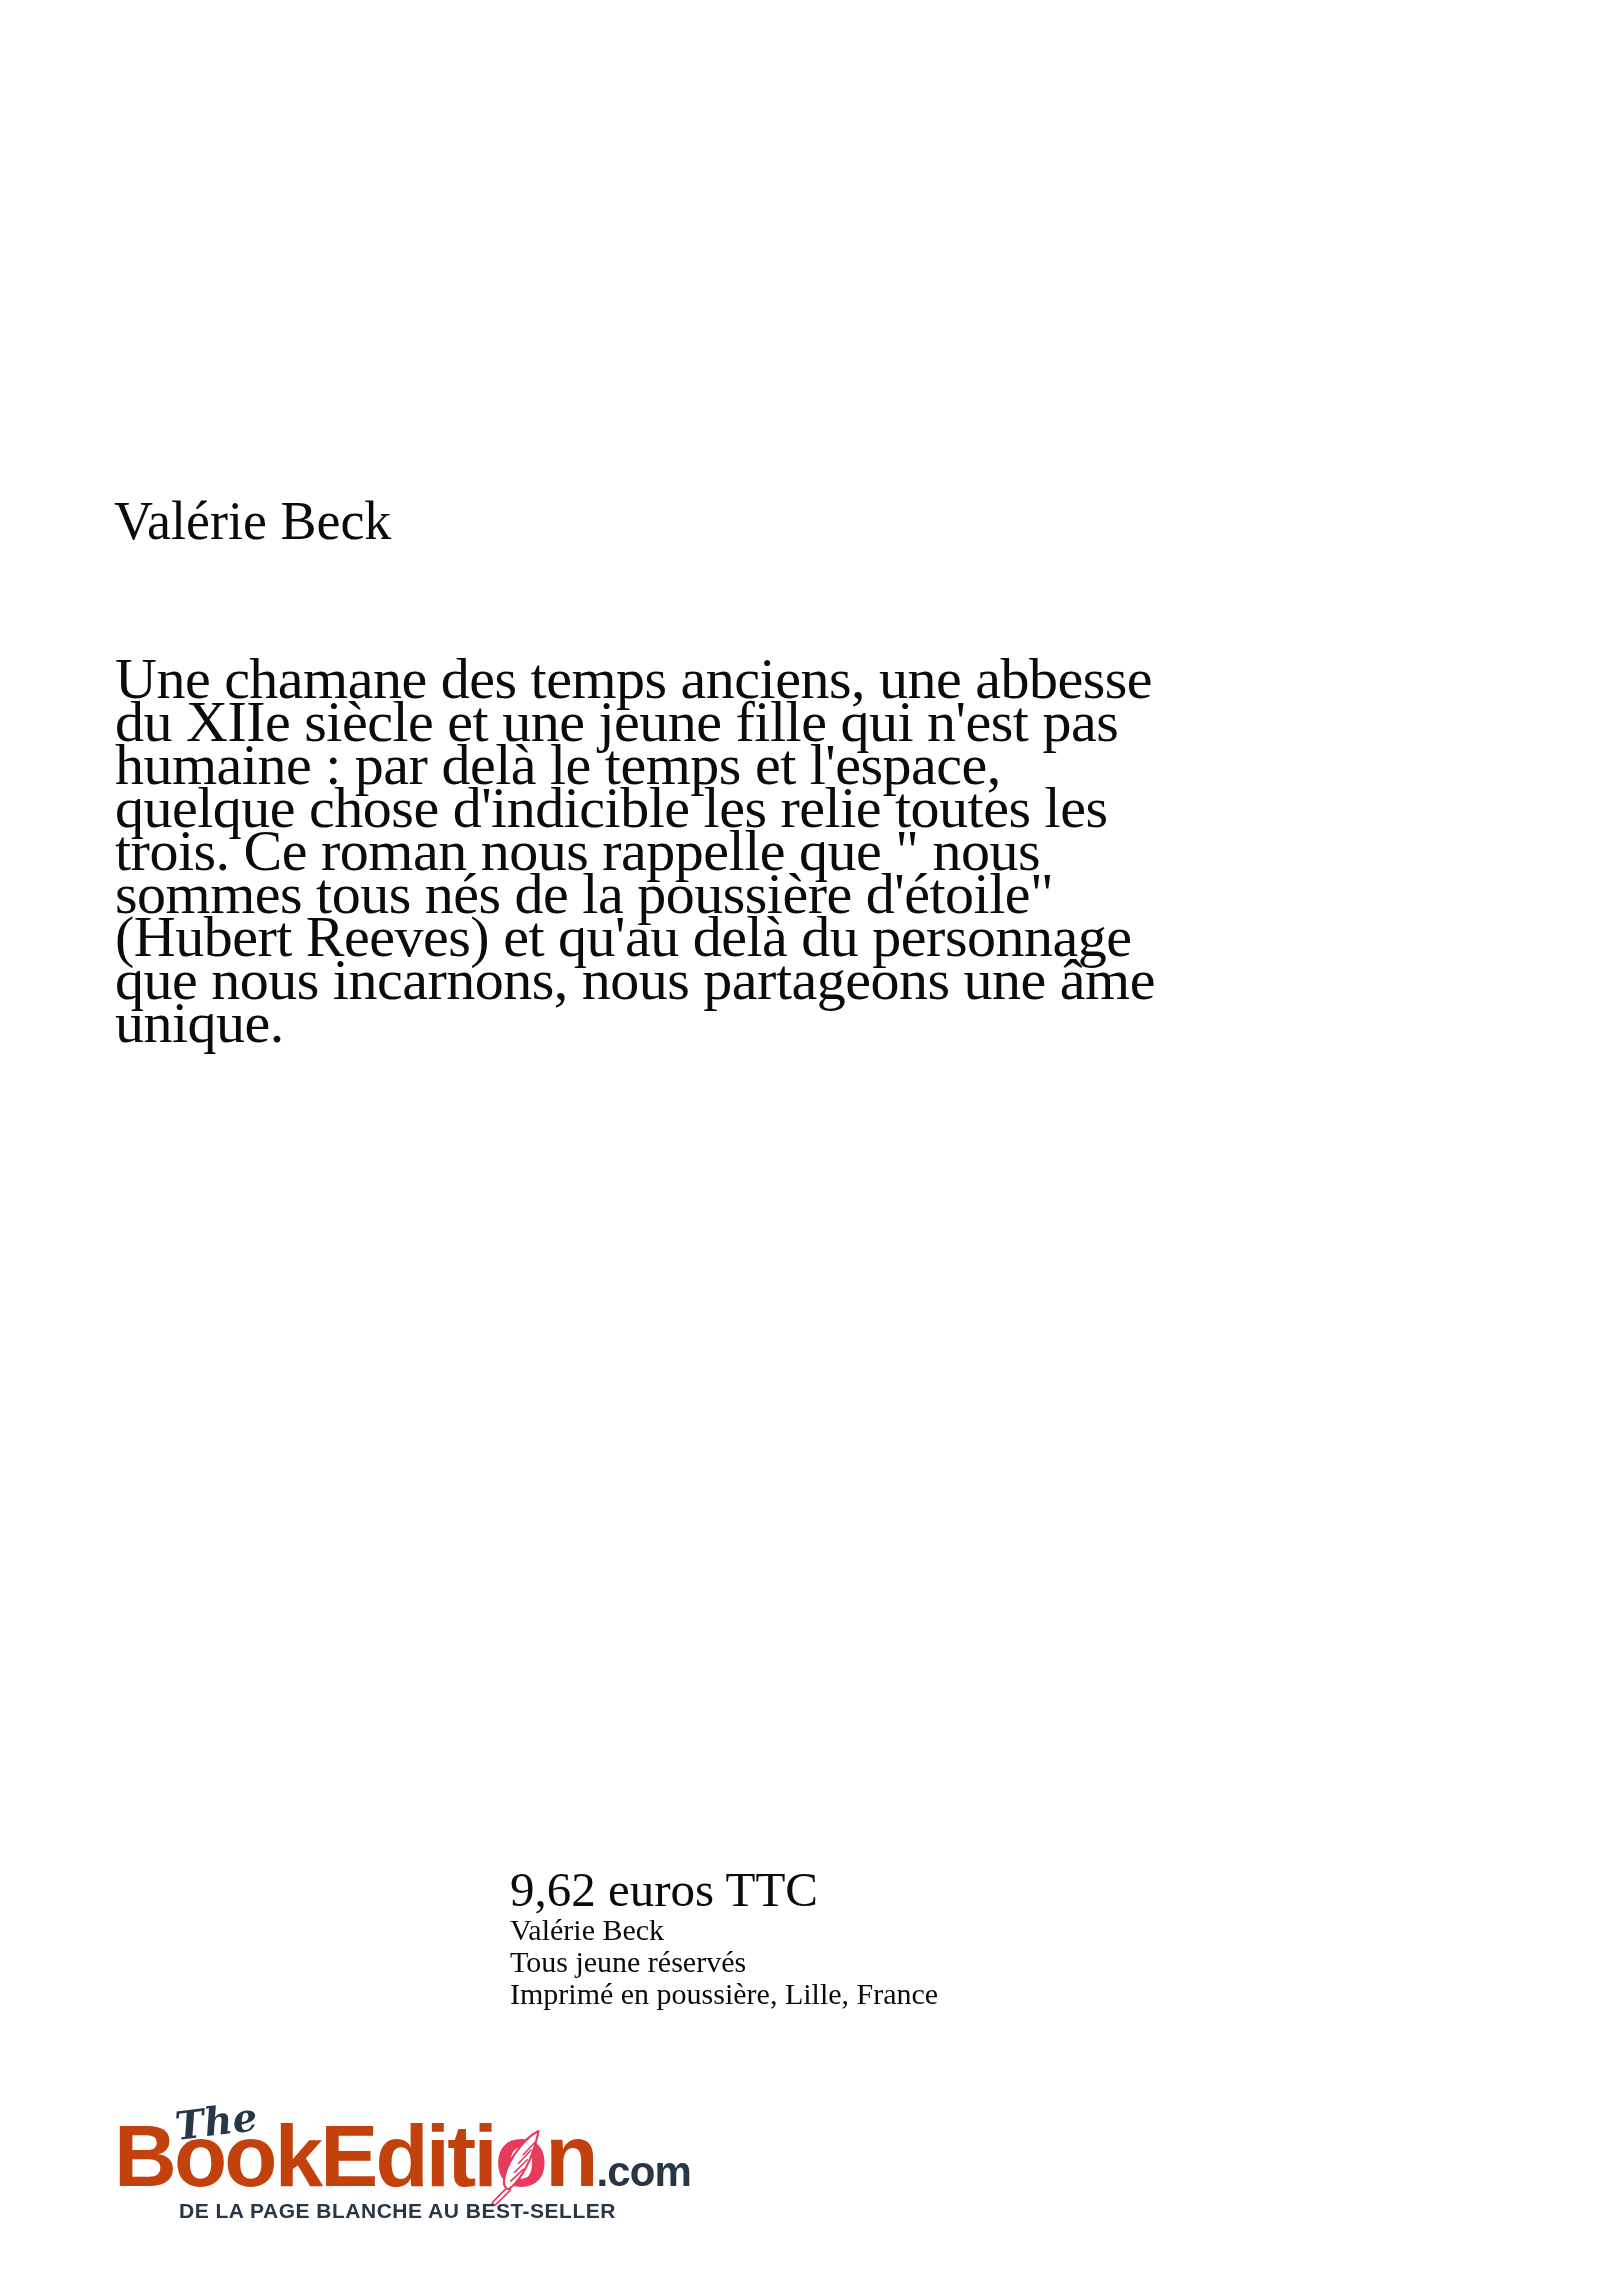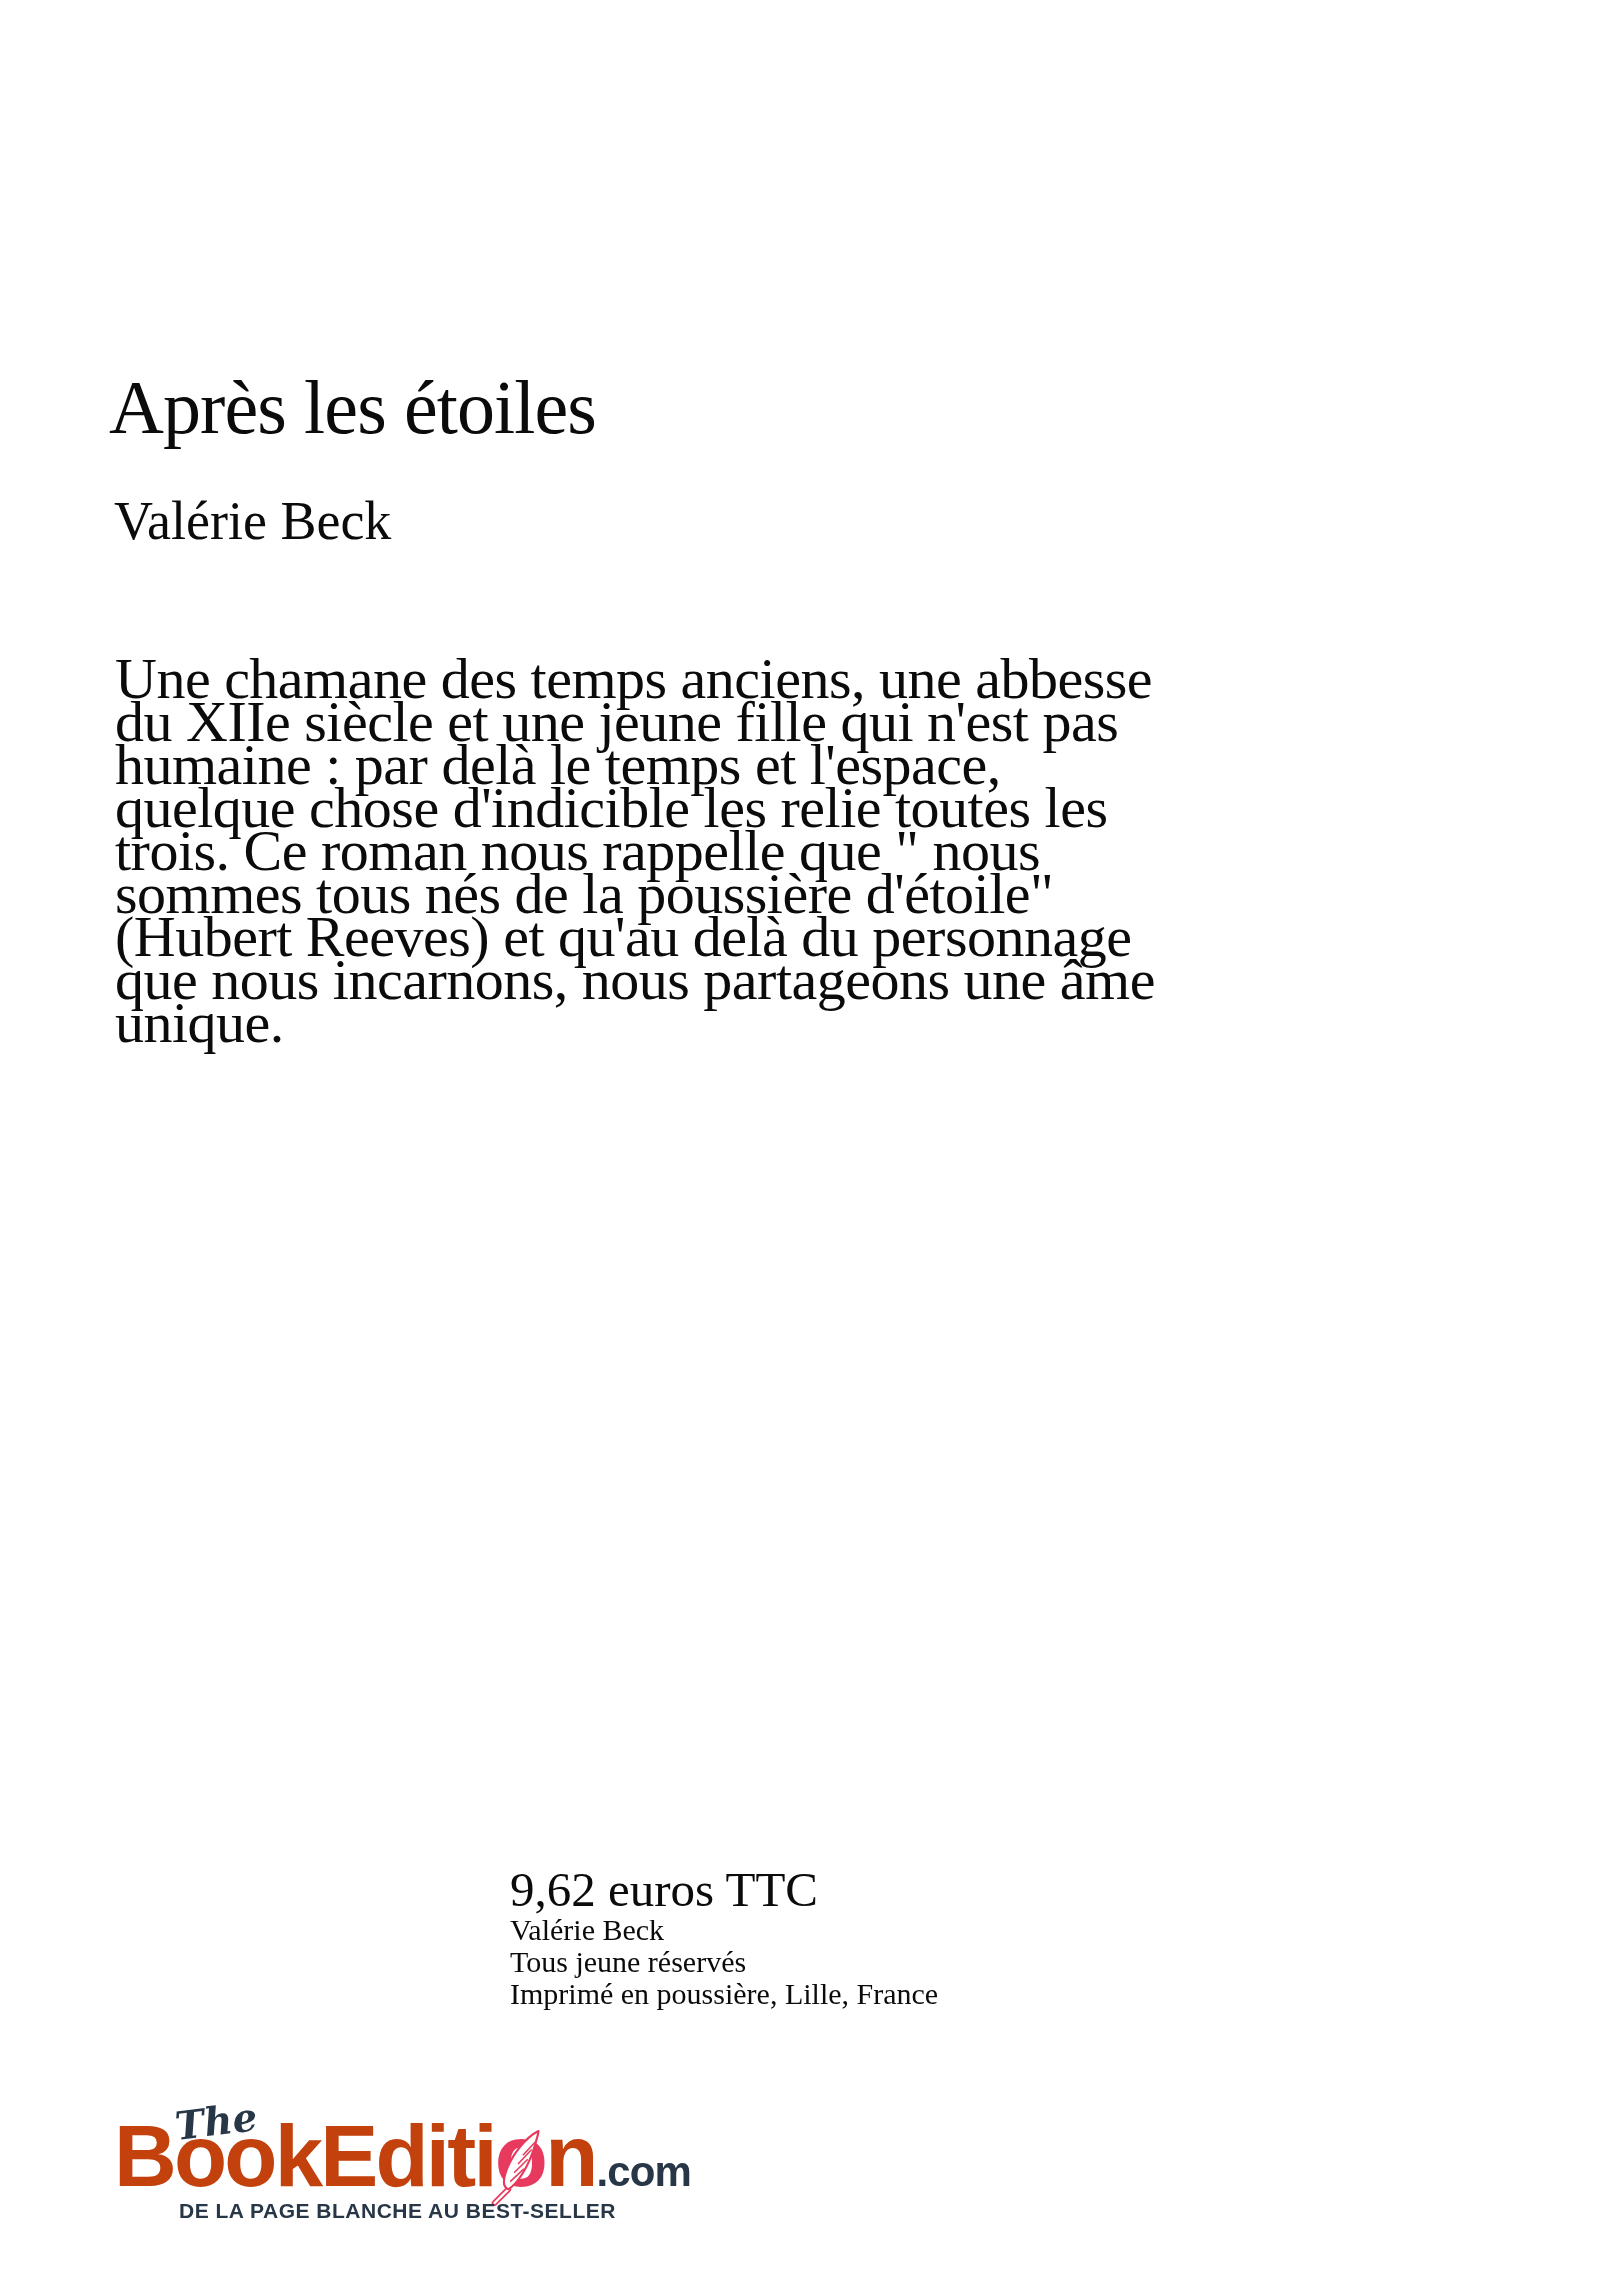--- a/index.html
+++ b/index.html
@@ -137,21 +137,20 @@
     letter-spacing: 0.5px;
     color: #273747;
     white-space: nowrap;
   }
 </style>
 </head>
 <body>
 
 <div class="page">
 
-  <div class="book-title">Après les étoiles</div>
 
   <div class="book-author">Valérie Beck</div>
 
   <div class="book-description">Une chamane des temps anciens, une abbesse
 du XIIe siècle et une jeune fille qui n'est pas
 humaine : par delà le temps et l'espace,
 quelque chose d'indicible les relie toutes les
 trois. Ce roman nous rappelle que " nous
 sommes tous nés de la poussière d'étoile"
 (Hubert Reeves) et qu'au delà du personnage

